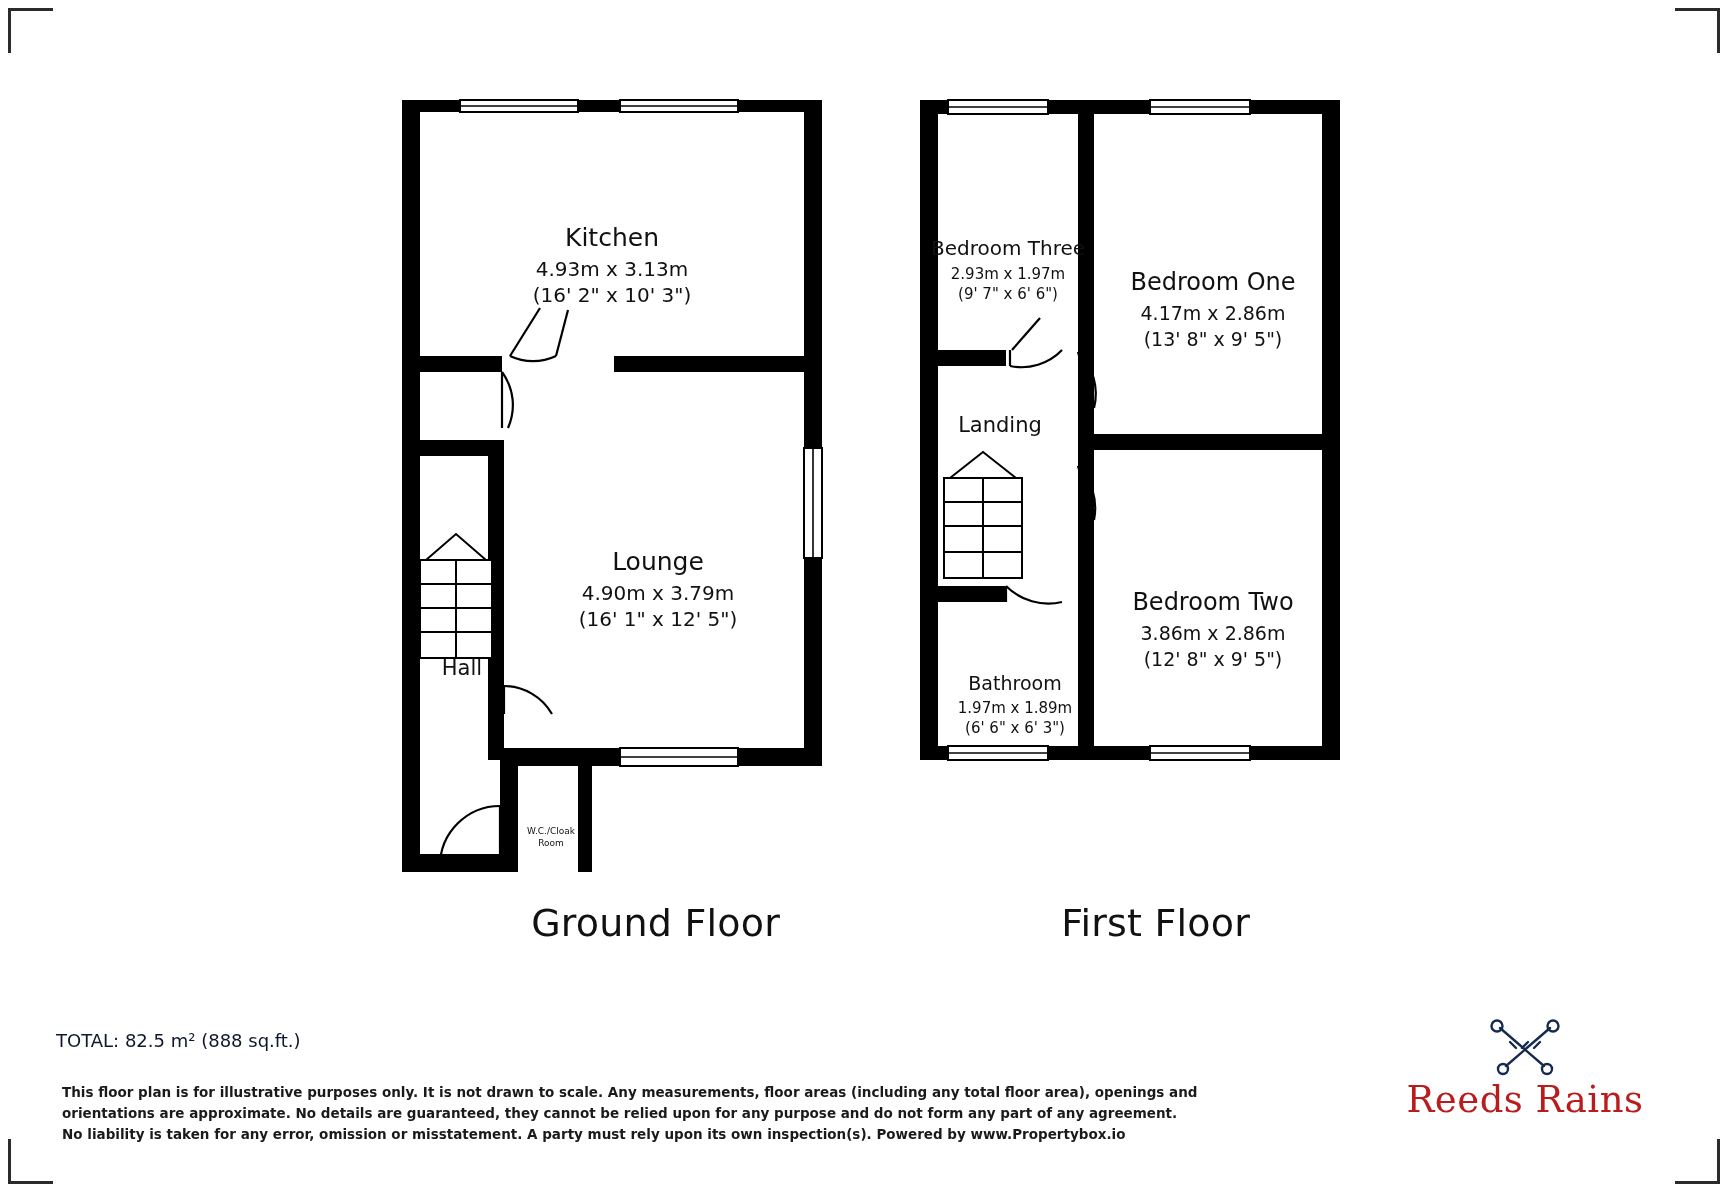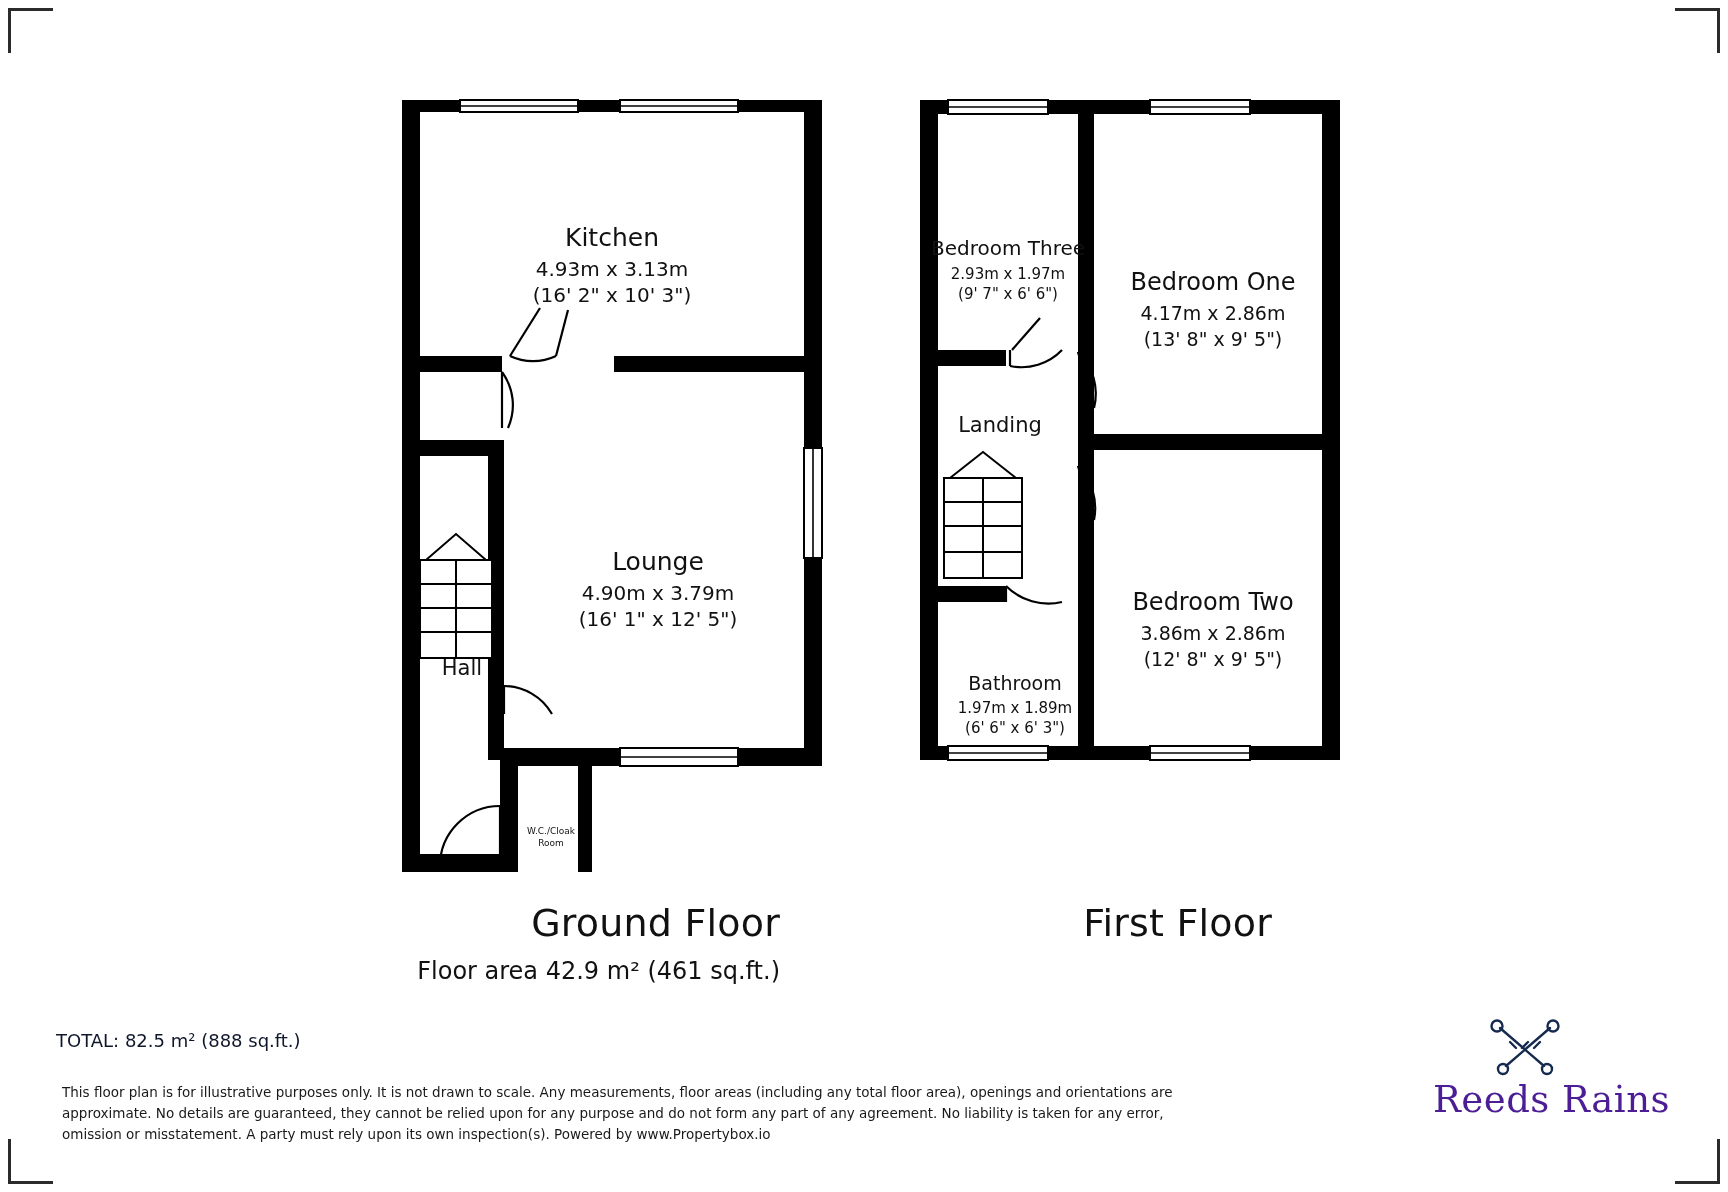--- a/index.html
+++ b/index.html
@@ -49,56 +49,56 @@
     color: #111;
     display: block;
     margin-bottom: 8px;
   }
   .floor-caption .area {
     font-size: 24px;
     color: #111;
     display: block;
   }
   #caption-ground { left: 300px; top: 900px; width: 480px; }
-  #caption-first  { left: 792px; top: 900px; width: 480px; }
+  #caption-first  { left: 770px; top: 900px; width: 480px; }
 
   
   #total-line {
     position: absolute;
     left: 56px;
     top: 1030px;
     font-size: 18px;
     color: #0f172a;
   }
   #disclaimer {
     position: absolute;
     left: 62px;
     top: 1082px;
     width: 1140px;
     font-size: 13.5px;
     line-height: 1.55;
     color: #1a1a1a;
+    font-weight: bold;
   }
 
   
   #brand {
     position: absolute;
     right: 58px;
     top: 1018px;
     width: 290px;
     text-align: center;
   }
   #brand .brand-name {
     font-size: 37px;
-    color: #4c1d95;
+    color: #b91c1c;
     font-family: "DejaVu Serif", "Liberation Serif", serif;
     letter-spacing: 0.5px;
     display: block;
     margin-top: 2px;
-    text-align: right;
   }
   #brand .brand-mark { display: block; margin: 0 auto 2px; }
 
   
 </style>
 </head>
 <body>
 
 <div class="crop tl"></div>
 <div class="crop tr"></div>
@@ -291,21 +291,20 @@
     </g>
 
     <g>
       <text x="1000" y="432" text-anchor="middle" font-family="DejaVu Sans, Liberation Sans, sans-serif" font-size="21" fill="#111">Landing</text>
     </g>
   </g>
 </svg>
 
 <div class="floor-caption" id="caption-ground">
   <span class="title">Ground Floor</span>
-  <span class="area">Floor area 42.9 m² (461 sq.ft.)</span>
 </div>
 
 <div class="floor-caption" id="caption-first">
   <span class="title">First Floor</span>
 </div>
 
 <div id="total-line">TOTAL: 82.5 m² (888 sq.ft.)</div>
 <div id="disclaimer">This floor plan is for illustrative purposes only. It is not drawn to scale. Any measurements, floor areas (including any total floor area), openings and orientations are approximate. No details are guaranteed, they cannot be relied upon for any purpose and do not form any part of any agreement. No liability is taken for any error, omission or misstatement. A party must rely upon its own inspection(s). Powered by www.Propertybox.io</div>
 
 <div id="brand">

